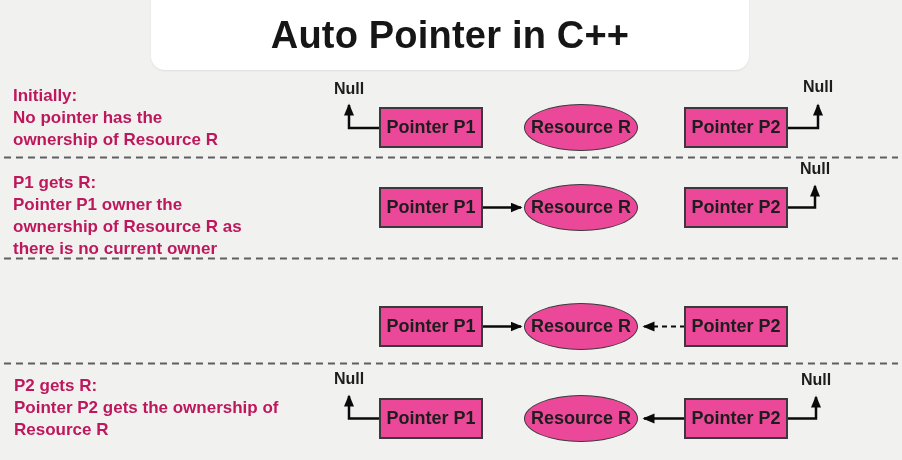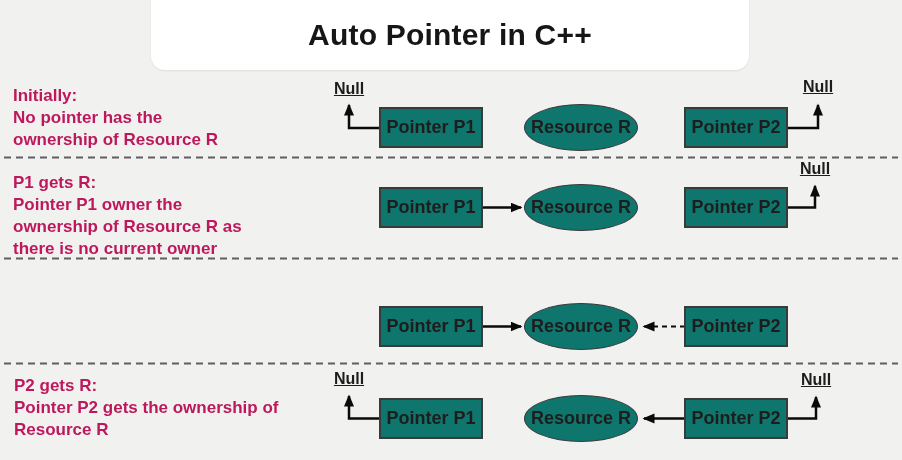--- a/index.html
+++ b/index.html
@@ -9,34 +9,34 @@
     background:#f1f2f0;
   }
   .title-card{
     position:absolute;left:151px;top:-14px;width:598px;height:84px;
     background:#ffffff;border-radius:14px;
     box-shadow:0 1px 2px rgba(0,0,0,0.08);
     display:flex;align-items:center;justify-content:center;
     padding-top:14px;box-sizing:border-box;
   }
   .title-text{
-    font-size:30px;font-weight:700;color:#161616;letter-spacing:0.2px;
+    font-size:38px;font-weight:700;color:#161616;letter-spacing:0.2px;
   }
   .connector-layer{position:absolute;left:0;top:0;z-index:1;}
   .node{
     position:absolute;z-index:2;box-sizing:border-box;
-    background:#0f766e;border:2px solid #3a3a3a;
+    background:#ec4899;border:2px solid #3a3a3a;
     display:flex;align-items:center;justify-content:center;
     font-size:18px;font-weight:700;color:#1d1d1d;white-space:nowrap;
   }
   .box{width:104px;height:41px;}
   .ellipse{width:114px;height:47px;border-radius:50%;border-width:1.6px;}
   .null-label{
     position:absolute;z-index:2;width:44px;text-align:center;
-    font-size:16px;font-weight:700;color:#1d1d1d;text-decoration:underline;
+    font-size:16px;font-weight:700;color:#1d1d1d;
   }
   .desc{
     position:absolute;z-index:2;
     font-size:17px;font-weight:700;color:#be185d;line-height:22px;
     white-space:nowrap;
   }
 </style>
 </head>
 <body>
 

